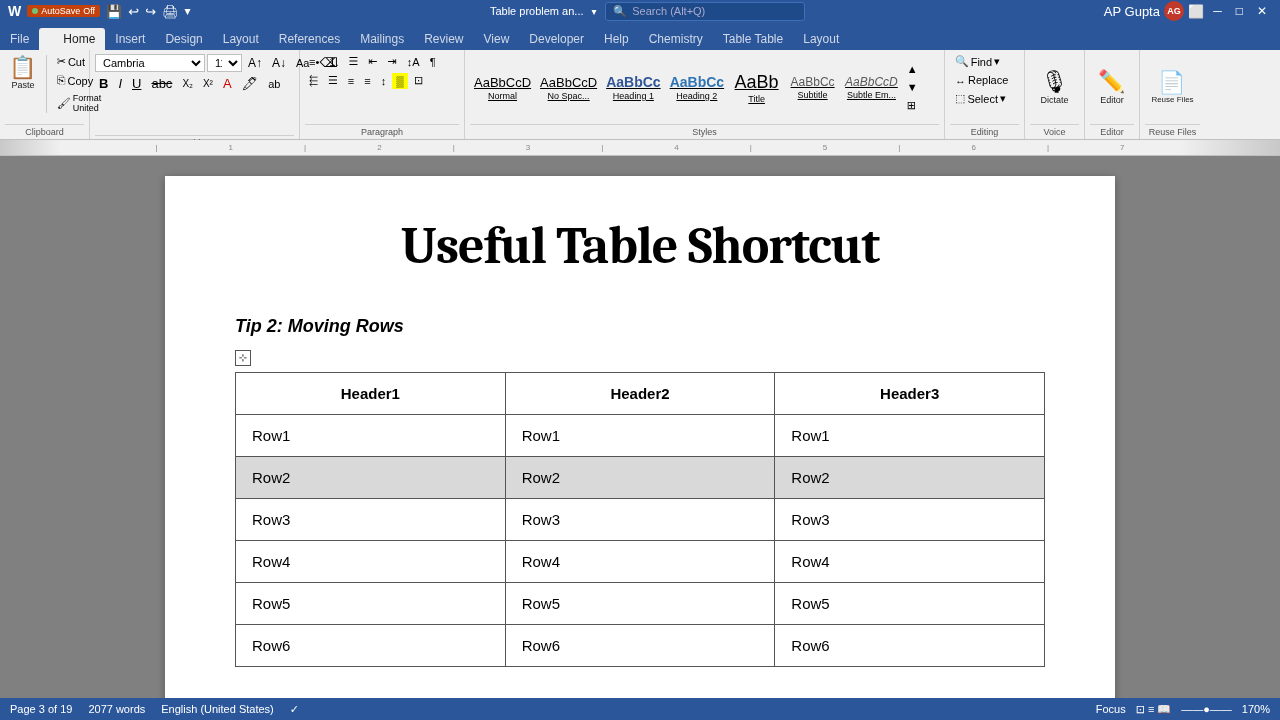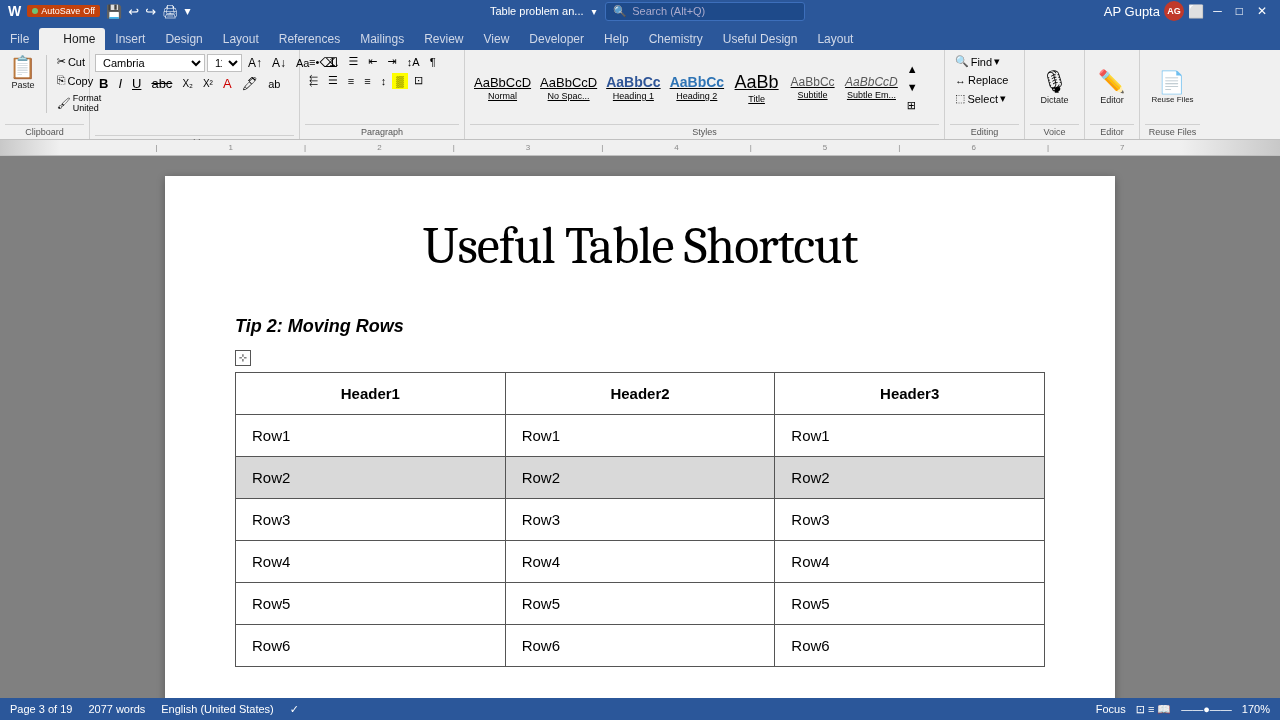--- a/index.html
+++ b/index.html
@@ -100,21 +100,21 @@
     .page {
       background: white;
       width: 950px;
       min-height: 600px;
       padding: 40px 70px;
       box-shadow: 0 2px 8px rgba(0,0,0,0.3);
     }
 
     .doc-title {
       font-size: 52px;
-      font-weight: 400;
+      font-weight: 700;
       font-family: 'Cambria', 'Georgia', serif;
       text-align: center;
       margin-bottom: 40px;
       letter-spacing: -1px;
     }
 
     .tip-heading {
       font-size: 18px;
       font-weight: bold;
       font-style: italic;
@@ -255,21 +255,21 @@
     <div class="ribbon-tab"><span>Insert</span></div>
     <div class="ribbon-tab"><span>Design</span></div>
     <div class="ribbon-tab"><span>Layout</span></div>
     <div class="ribbon-tab"><span>References</span></div>
     <div class="ribbon-tab"><span>Mailings</span></div>
     <div class="ribbon-tab"><span>Review</span></div>
     <div class="ribbon-tab"><span>View</span></div>
     <div class="ribbon-tab"><span>Developer</span></div>
     <div class="ribbon-tab"><span>Help</span></div>
     <div class="ribbon-tab"><span>Chemistry</span></div>
-    <div class="ribbon-tab"><span>Useful Design</span></div>
+    <div class="ribbon-tab"><span>Table Table</span></div>
     <div class="ribbon-tab"><span>Layout</span></div>
   </div>
 </div>
 
 <div class="ribbon-row">
 
   <div class="rgroup" style="width:90px;">
     <div class="rgroup-content">
       <div style="display:flex; align-items:stretch; gap:2px;">
         <div class="btn-icon" style="width:40px;">

